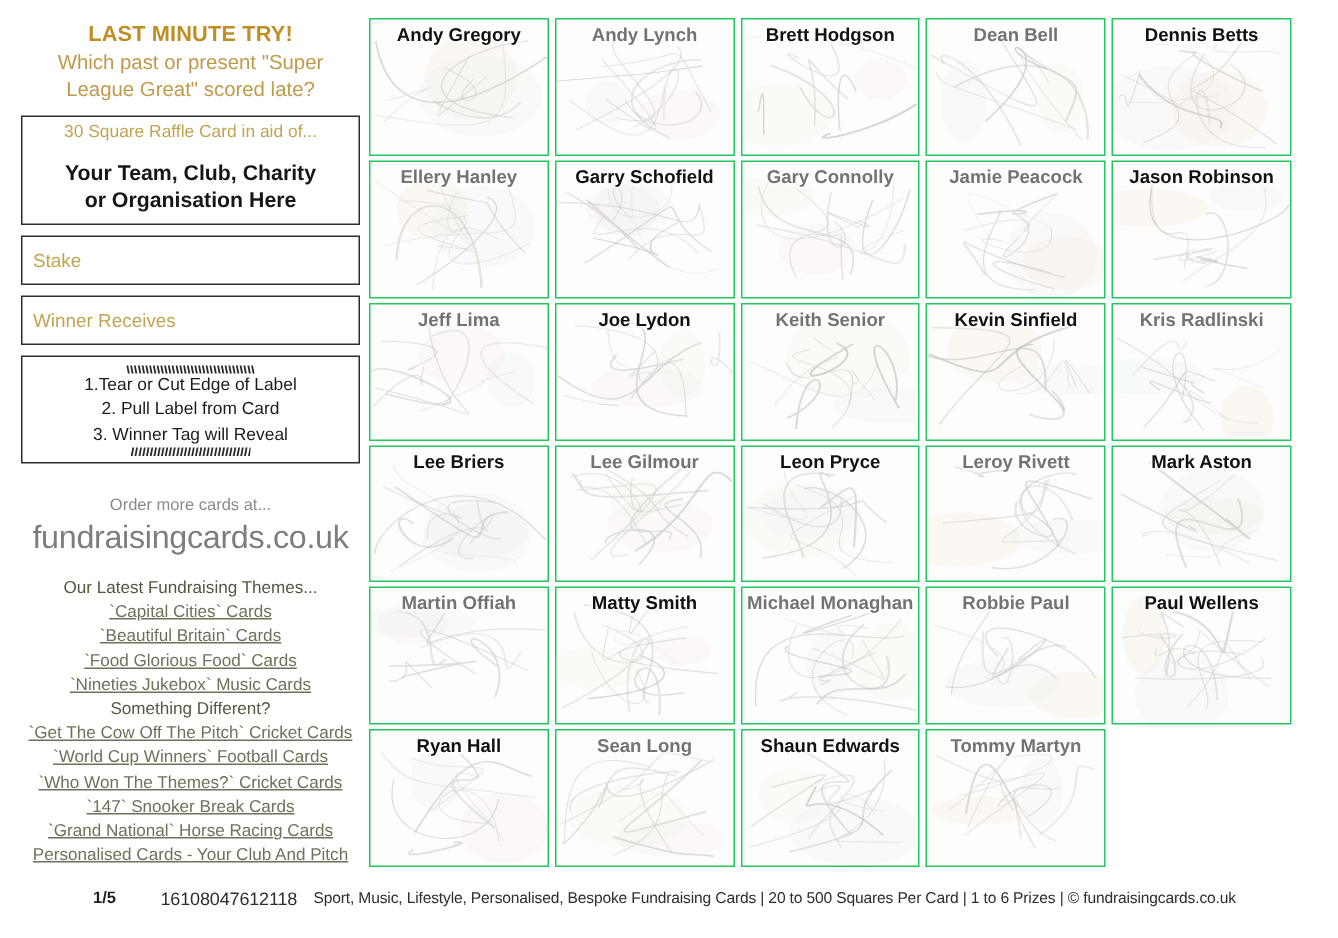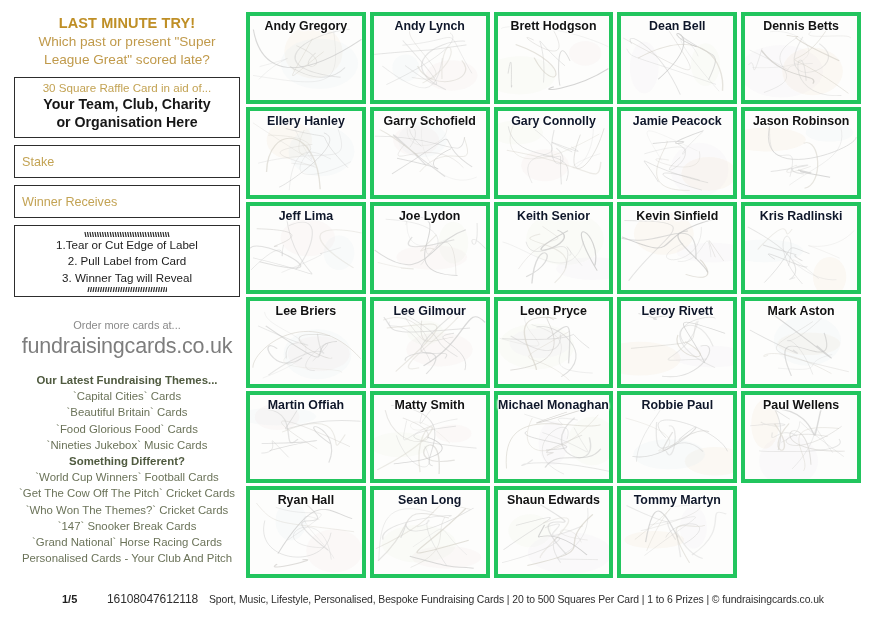--- a/index.html
+++ b/index.html
@@ -59,21 +59,21 @@
 
   #org-box {
     padding: 3px 6px 6px 6px;
     margin-bottom: 7px;
   }
   .org-small {
     text-align: center;
     color: #c3a354;
     font-size: 11.6px;
     line-height: 1.2;
-    margin-bottom: 1px;
+    margin-bottom: 13px;
   }
   .org-big {
     text-align: center;
     color: #161616;
     font-weight: bold;
     font-size: 14.2px;
     line-height: 1.22;
   }
 
   .field-box {
@@ -130,47 +130,48 @@
     letter-spacing: -0.2px;
     margin-top: 1px;
   }
 
   #themes {
     margin-top: 12px;
     text-align: center;
   }
   .theme-head {
     color: #4f5a3f;
-    font-weight: bold;
+    font-weight: normal;
     font-size: 11.4px;
     line-height: 1.42;
   }
   .theme-item {
     color: #6b7359;
     font-size: 11.4px;
     line-height: 1.42;
     white-space: nowrap;
+    text-decoration: underline;
   }
 
   
   #grid {
     position: absolute;
     left: 246px;
     top: 12px;
     width: 615px;
     height: 566px;
     display: grid;
     grid-template-columns: repeat(5, 1fr);
     grid-template-rows: repeat(6, 1fr);
     column-gap: 4px;
     row-gap: 3px;
   }
   .cell {
     position: relative;
-    border: 4px solid #22c55e;
+    border: 1px solid #22c55e;
     box-sizing: border-box;
     background: #fdfdfc;
     overflow: visible;
   }
   .cell-art {
     position: absolute;
     left: 0; top: 0; right: 0; bottom: 0;
     overflow: hidden;
     opacity: 0.5;
   }
@@ -185,21 +186,21 @@
     font-size: 12.4px;
     font-weight: bold;
     line-height: 1.15;
     white-space: nowrap;
     z-index: 3;
     text-shadow:
       0 0 3px #fff, 0 0 3px #fff, 0 0 2px #fff,
       1px 0 2px #fff, -1px 0 2px #fff, 0 1px 2px #fff, 0 -1px 2px #fff;
   }
   .name-dark { color: #121212; }
-  .name-gold { color: #0f172a; }
+  .name-gold { color: #737373; }
 
   
   #footer {
     position: absolute;
     left: 0;
     top: 589px;
     width: 892px;
     height: 20px;
     display: flex;
     align-items: center;
@@ -267,22 +268,22 @@
       <div class="order-url">fundraisingcards.co.uk</div>
     </div>
 
     <div id="themes">
       <div class="theme-head">Our Latest Fundraising Themes...</div>
       <div class="theme-item">`Capital Cities` Cards</div>
       <div class="theme-item">`Beautiful Britain` Cards</div>
       <div class="theme-item">`Food Glorious Food` Cards</div>
       <div class="theme-item">`Nineties Jukebox` Music Cards</div>
       <div class="theme-head">Something Different?</div>
+      <div class="theme-item">`Get The Cow Off The Pitch` Cricket Cards</div>
       <div class="theme-item">`World Cup Winners` Football Cards</div>
-      <div class="theme-item">`Get The Cow Off The Pitch` Cricket Cards</div>
       <div class="theme-item">`Who Won The Themes?` Cricket Cards</div>
       <div class="theme-item">`147` Snooker Break Cards</div>
       <div class="theme-item">`Grand National` Horse Racing Cards</div>
       <div class="theme-item">Personalised Cards - Your Club And Pitch</div>
     </div>
 
   </div>
 
   <div id="grid">
       <div class="cell">

